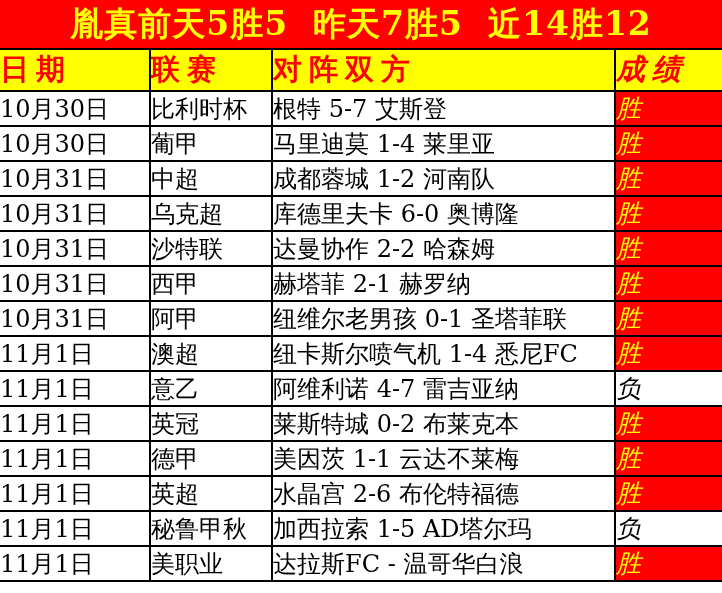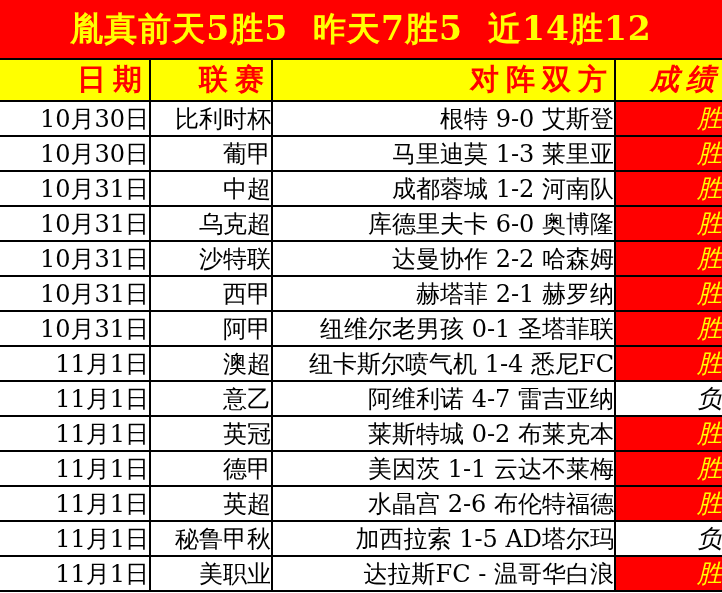--- a/index.html
+++ b/index.html
@@ -15,21 +15,21 @@
     font-family: "DejaVu Serif", "Liberation Serif", serif;
   }
   .page {
     width: 722px;
     height: 593px;
     overflow: hidden;
     background: var(--white);
   }
   .banner {
     width: 722px;
-    height: 58px;
+    height: 48px;
     background: var(--red);
     color: var(--yellow);
     font-size: 33px;
     font-weight: bold;
     display: flex;
     align-items: center;
     justify-content: center;
     white-space: pre;
     letter-spacing: 1px;
   }
@@ -38,21 +38,21 @@
     border-collapse: collapse;
     table-layout: fixed;
   }
   col.c-date   { width: 150px; }
   col.c-league { width: 122px; }
   col.c-match  { width: 343px; }
   col.c-result { width: 107px; }
 
   th, td {
     border: 2px solid var(--black);
-    text-align: right;
+    text-align: left;
     vertical-align: middle;
     overflow: hidden;
     white-space: nowrap;
   }
   th:first-child, td:first-child { border-left: none; }
   th:last-child,  td:last-child  { border-right: none; font-style: italic; }
 
   thead th {
     height: 35px;
     background: var(--yellow);
@@ -99,27 +99,27 @@
         <th>日期</th>
         <th>联赛</th>
         <th>对阵双方</th>
         <th>成绩</th>
       </tr>
     </thead>
     <tbody>
         <tr>
       <td class="date-cell">10月30日</td>
       <td class="league-cell">比利时杯</td>
-      <td class="match-cell">根特 9-0 艾斯登</td>
+      <td class="match-cell">根特 5-7 艾斯登</td>
       <td class="result-cell win">胜</td>
     </tr>
         <tr>
       <td class="date-cell">10月30日</td>
       <td class="league-cell">葡甲</td>
-      <td class="match-cell">马里迪莫 1-3 莱里亚</td>
+      <td class="match-cell">马里迪莫 1-4 莱里亚</td>
       <td class="result-cell win">胜</td>
     </tr>
         <tr>
       <td class="date-cell">10月31日</td>
       <td class="league-cell">中超</td>
       <td class="match-cell">成都蓉城 1-2 河南队</td>
       <td class="result-cell win">胜</td>
     </tr>
         <tr>
       <td class="date-cell">10月31日</td>

